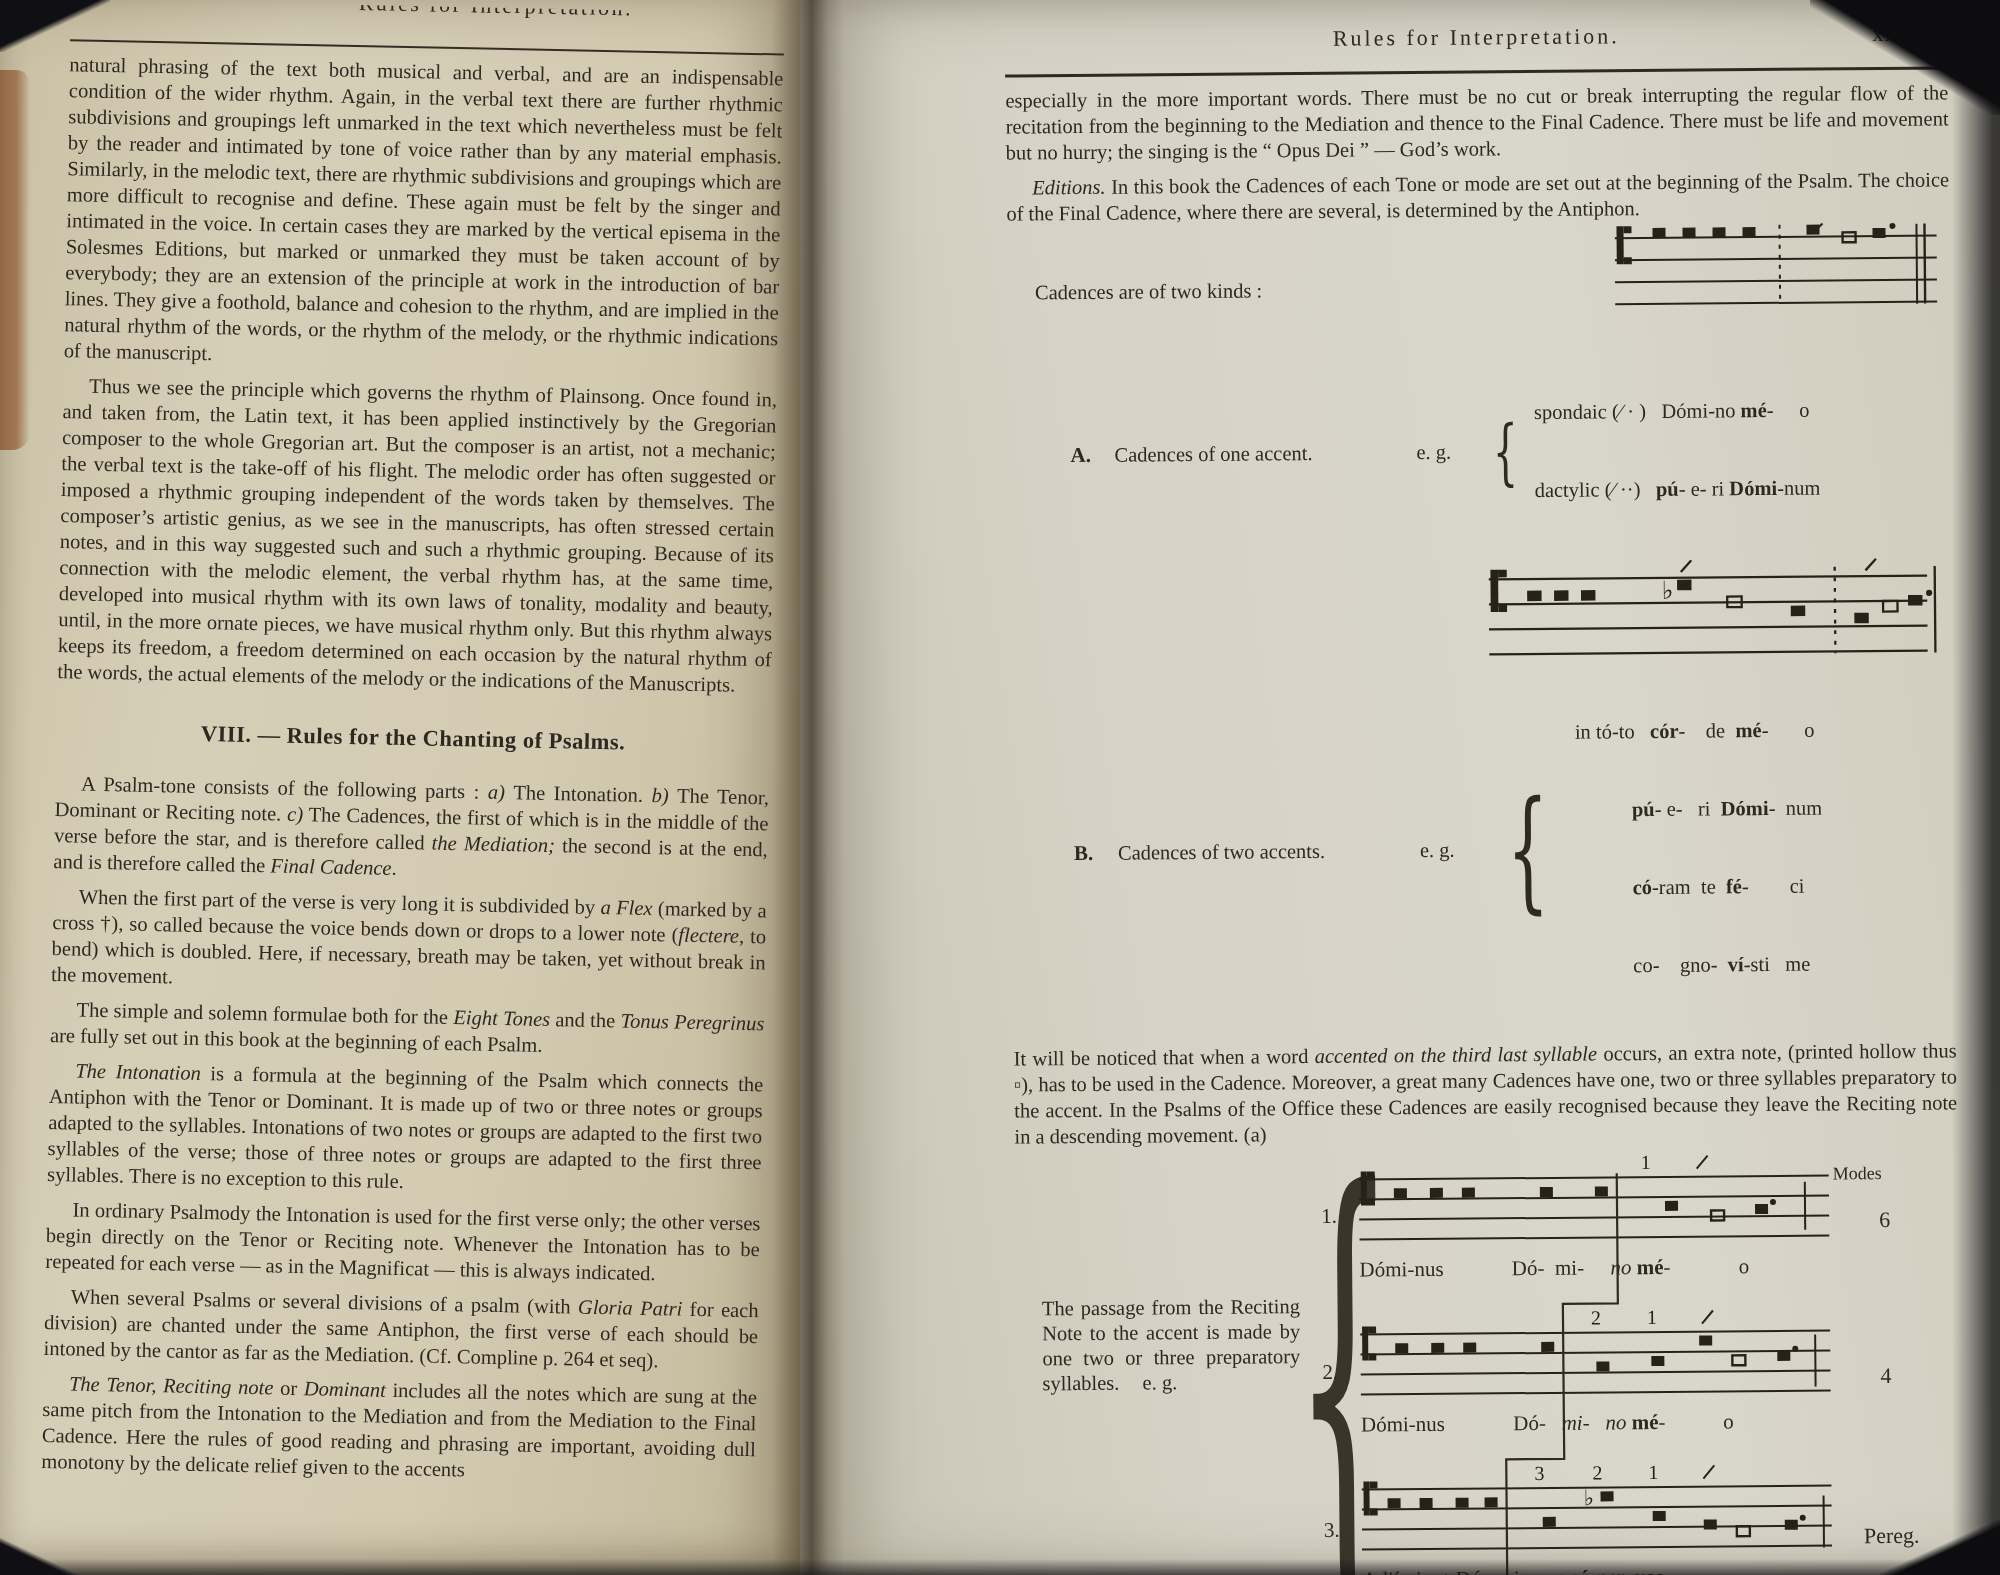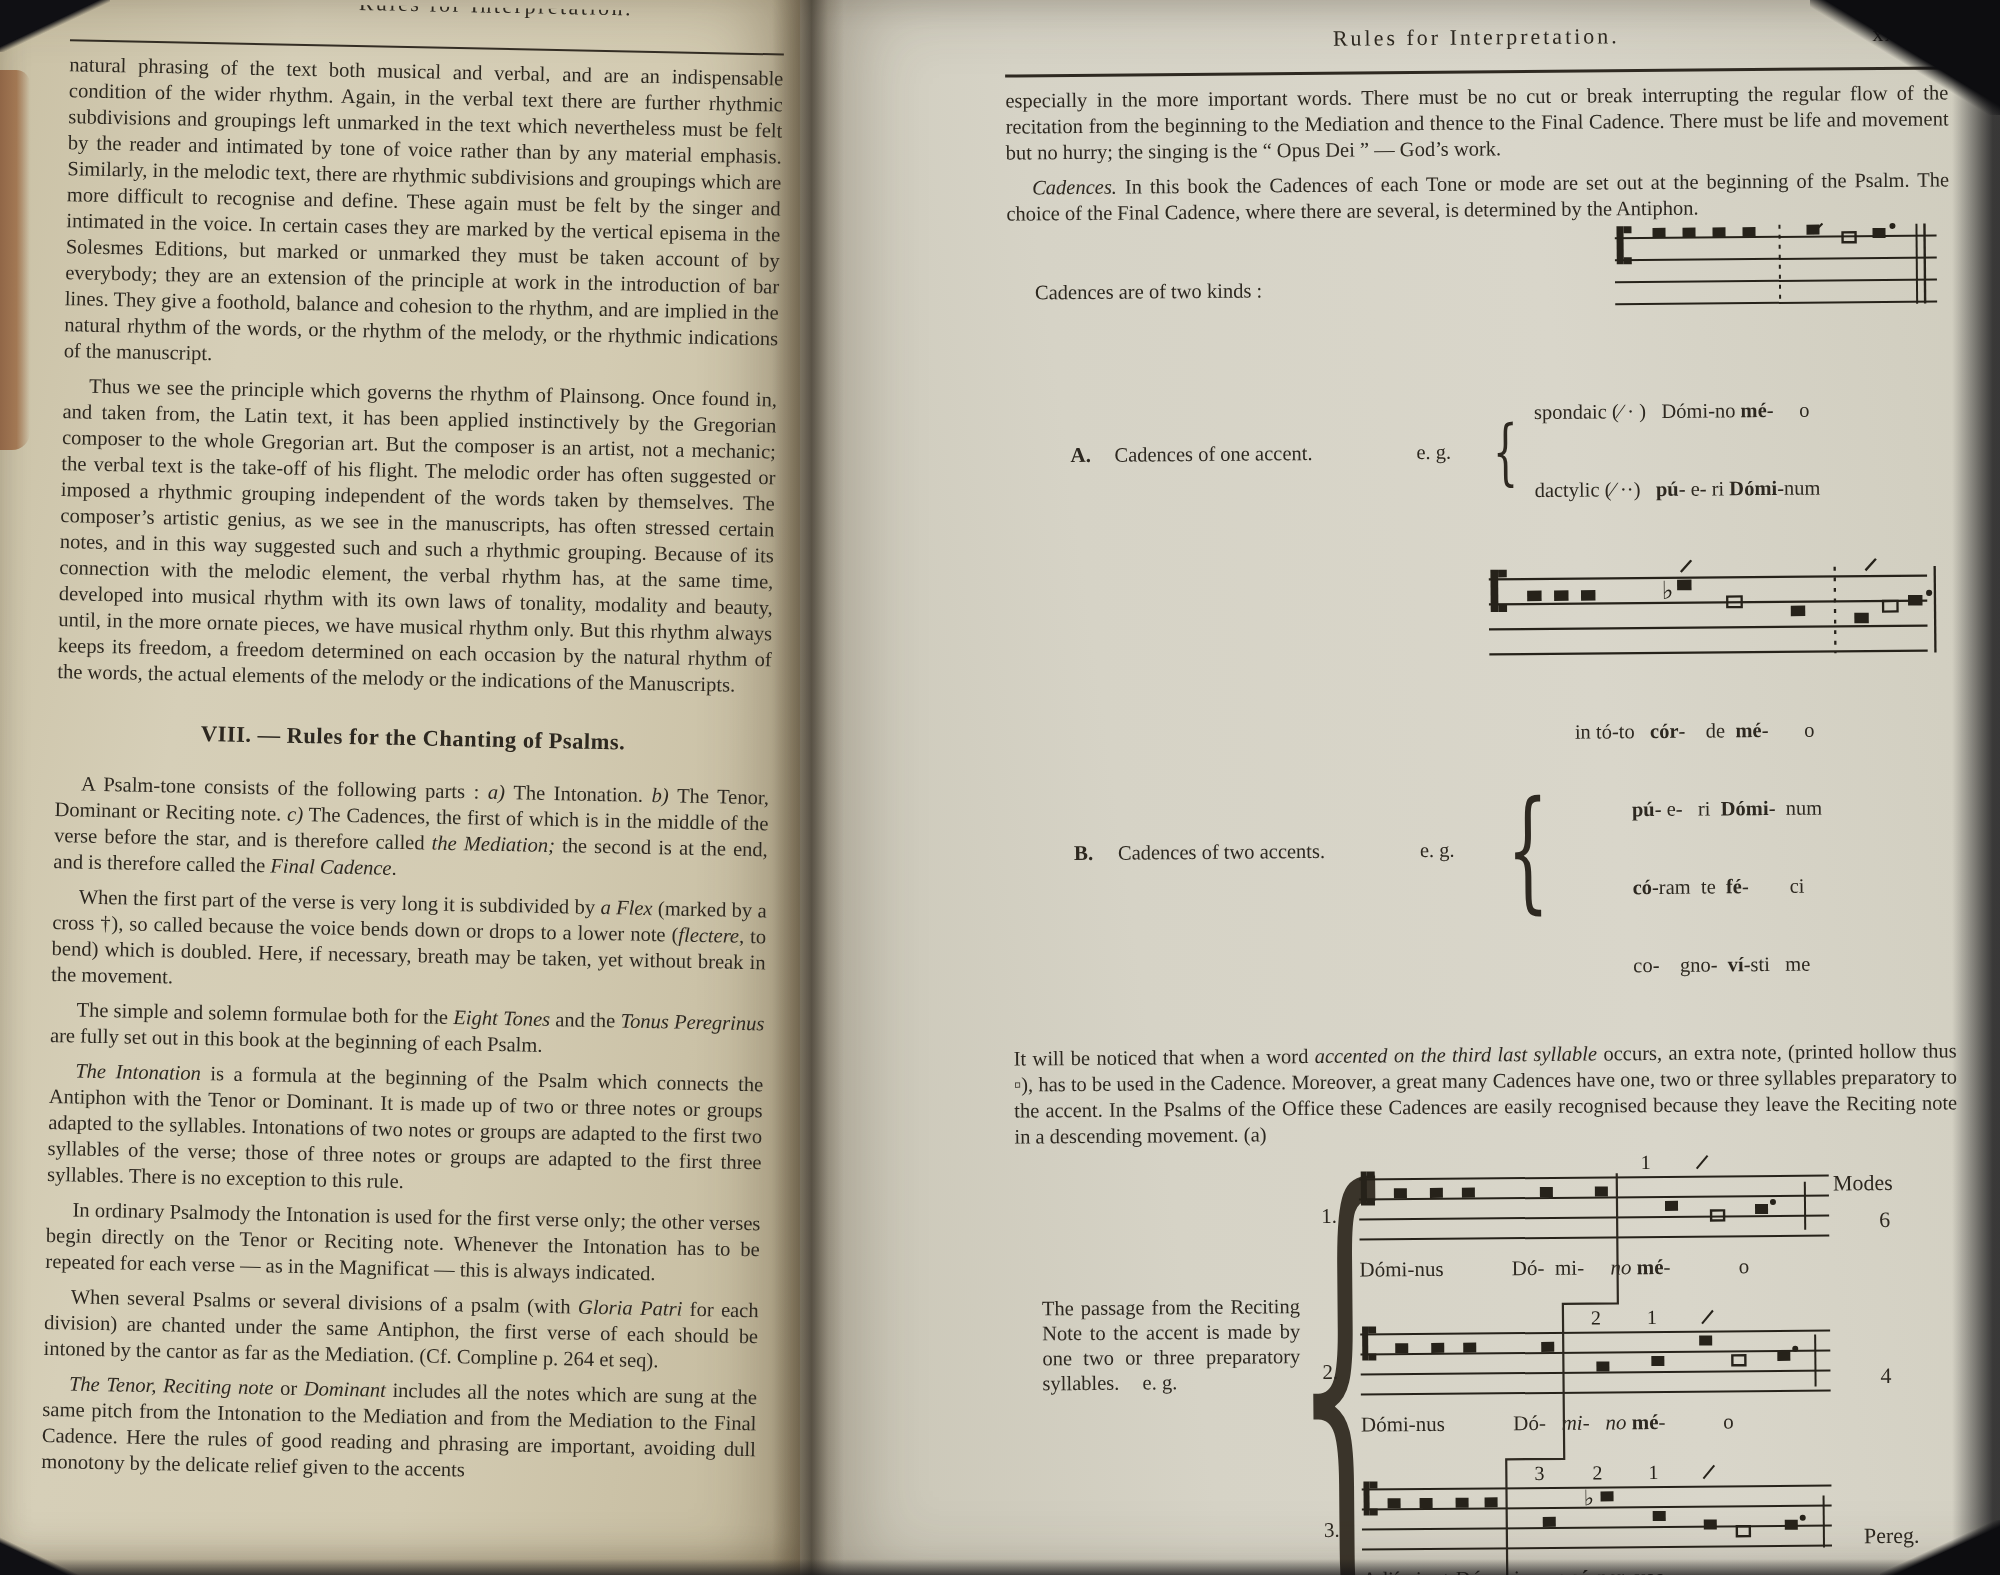--- a/index.html
+++ b/index.html
@@ -72,21 +72,21 @@
   .diagram{position:relative;height:470px;margin:6px 0 10px 0;}
   .side-note{position:absolute;left:26px;top:138px;width:258px;font-size:20.5px;line-height:25px;text-align:justify;}
   .side-eg{display:inline-block;margin-left:18px;}
   .big-brace{position:absolute;left:276px;top:-8px;height:470px;font-size:500px;line-height:470px;
     transform:scaleX(.33);transform-origin:left center;color:rgba(44,38,28,.92);font-family:"DejaVu Serif",serif;}
   .stave-no{position:absolute;left:306px;font-size:21px;}
   .no1{top:48px;} .no2{top:204px;} .no3{top:362px;}
   .stave{position:absolute;left:344px;width:480px;}
   .st1{top:0;} .st2{top:155px;} .st3{top:310px;}
   .lyric{white-space:pre;font-size:21px;margin-top:2px;}
-  .modes-lab{position:absolute;left:818px;top:19px;font-size:22px;}
+  .modes-lab{position:absolute;left:818px;top:12px;font-size:18px;}
   .mode-val{position:absolute;font-size:22px;}
   .mv1{left:864px;top:56px;} .mv2{left:864px;top:212px;} .mv3{left:806px;top:372px;margin-left:40px;}
   .connector{position:absolute;left:0;top:0;pointer-events:none;}
 
   svg .ink{fill:#26221a;}
   svg .ln{stroke:#26221a;stroke-width:2;}
   svg .lnB{stroke:#26221a;stroke-width:2.4;}
   svg .hollow{fill:none;stroke:#26221a;stroke-width:2.4;}
   svg text{fill:#26221a;font-family:"Liberation Serif",serif;}
 </style>
@@ -114,21 +114,21 @@
 
 <div class="page page-right">
   <div class="content rp-content" style="position:absolute;">
     <div class="rp-headerzone">
       <span class="rp-header-txt">Rules for Interpretation.</span>
       <span class="rp-folio">xxxiij.</span>
     </div>
     <hr class="rp-rule">
 
     <p class="body-txt noind">especially in the more important words.  There must be no cut or break interrupting the regular flow of the recitation from the beginning to the Mediation and thence to the Final Cadence.  There must be life and movement but no hurry; the singing is the “ Opus Dei ” — God’s work.</p>
-    <p class="body-txt ind"><i>Cadences.</i>   In this book the Cadences of each Tone or mode are set out at the beginning of the Psalm.  The choice of the Final Cadence, where there are several, is determined by the Antiphon.</p>
+    <p class="body-txt ind"><i>Editions.</i>   In this book the Cadences of each Tone or mode are set out at the beginning of the Psalm.  The choice of the Final Cadence, where there are several, is determined by the Antiphon.</p>
 
     <div class="kinds-zone">
       <span class="kinds-txt">Cadences are of two kinds :</span>
       <svg class="staffA" width="335" height="100" viewBox="0 0 335 100">
         <line class="ln" x1="0" y1="14" x2="322" y2="14"></line>
         <line class="ln" x1="0" y1="36" x2="322" y2="36"></line>
         <line class="ln" x1="0" y1="58" x2="322" y2="58"></line>
         <line class="ln" x1="0" y1="80" x2="322" y2="80"></line>
         <rect class="ink" x="2" y="2" width="7" height="38"></rect>
         <rect class="ink" x="9" y="2" width="8" height="7"></rect>

